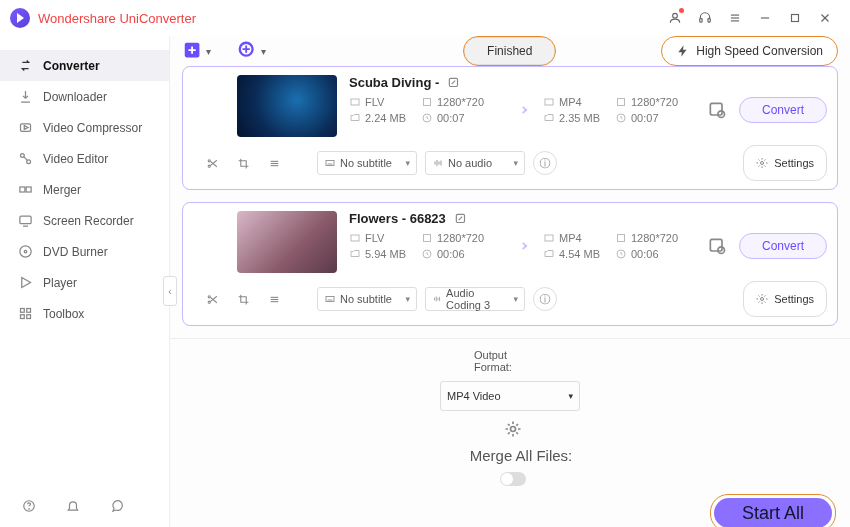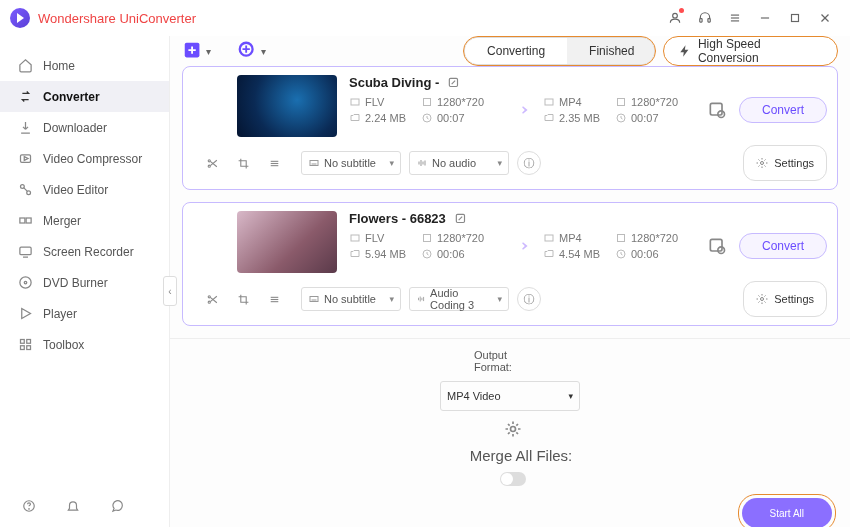--- a/index.html
+++ b/index.html
@@ -53,35 +53,35 @@
 .gear-cell { grid-row: 1 / span 2; grid-column: 6; display: flex; align-items: center; justify-content: center; }
 .gear-cell svg { width: 20px; height: 20px; color: #888; cursor: pointer; }
 .convert-cell { grid-row: 1 / span 2; grid-column: 7; display: flex; align-items: center; justify-content: flex-end; }
 .convert-btn { border: 1px solid #c7baff; background: #f7f4ff; color: #6b4dff; border-radius: 13px; height: 26px; padding: 0 22px; font-size: 12px; cursor: pointer; }
 .card-row2 { display: flex; align-items: center; gap: 8px; margin-top: 8px; }
 .mini-icons { display: flex; gap: 18px; width: 100px; justify-content: center; color: #888; }
 .mini-icons svg { width: 13px; height: 13px; cursor: pointer; }
 .dd { border: 1px solid #ddd; background: #fff; border-radius: 3px; height: 24px; display: flex; align-items: center; padding: 0 6px; font-size: 11px; color: #555; cursor: pointer; gap: 4px; }
 .dd svg.pre { width: 12px; height: 12px; color: #999; }
 .dd .car { margin-left: auto; font-size: 9px; color: #888; }
-.dd.sub { width: 100px; }
+.dd.sub { width: 100px; margin-left: 16px; }
 .dd.aud { width: 100px; }
 .round-btn { width: 24px; height: 24px; border: 1px solid #ddd; border-radius: 12px; display: flex; align-items: center; justify-content: center; cursor: pointer; color: #888; font-size: 11px; }
 .settings-chip { margin-left: auto; border: 1px solid #ddd; border-radius: 12px; height: 36px; padding: 0 12px; display: flex; align-items: center; gap: 6px; font-size: 11px; cursor: pointer; }
 .settings-chip svg { width: 12px; height: 12px; color: #888; }
 
 .footer { margin-top: auto; border-top: 1px solid #eee; padding: 10px 14px 12px; display: flex; align-items: center; flex-wrap: wrap; row-gap: 8px; flex-direction: column; }
 .f-label { font-size: 11px; color: #555; width: 72px; }
 .f-dd { border: 1px solid #ddd; height: 30px; border-radius: 3px; display: flex; align-items: center; padding: 0 6px; font-size: 11px; width: 140px; cursor: pointer; }
 .f-icon { width: 20px; height: 20px; display: flex; align-items: center; justify-content: center; margin-left: 6px; color: #888; cursor: pointer; }
 .merge-label { font-size: 15px; color: #555; margin-left: 22px; }
 .toggle { width: 26px; height: 14px; border-radius: 7px; background: #ddd; position: relative; margin-left: 6px; cursor: pointer; }
 .toggle .knob { position: absolute; left: 1px; top: 1px; width: 12px; height: 12px; background: #fff; border-radius: 50%; }
 .start-wrap { margin-left: auto; border: 1.5px solid #e68a2e; border-radius: 18px; padding: 3px; }
-.start-btn { background: #8b6fff; color: #ffffff; border: none; border-radius: 15px; height: 30px; padding: 0 28px; font-size: 10px; cursor: pointer; }
+.start-btn { background: #8b6fff; color: #0f172a; border: none; border-radius: 15px; height: 30px; padding: 0 28px; font-size: 18px; cursor: pointer; }
 .footer-row2 { width: 100%; display: flex; align-items: center; }
 </style>
 </head>
 <body>
 
 <div class="titlebar">
   <div class="logo"></div>
   <div class="app-title">Wondershare UniConverter</div>
   <div class="titlebar-spacer"></div>
   <div class="tb-icon">
@@ -118,26 +118,20 @@
   <div class="tb-icon">
       <svg viewBox="0 0 24 24" stroke="currentColor" stroke-width="2">
         <line x1="6" y1="6" x2="18" y2="18"></line>
         <line x1="6" y1="18" x2="18" y2="6"></line>
       </svg>
     </div>
 </div>
 
 <div class="body">
   <div class="sidebar">
-    <div class="side-item">
-        <svg viewBox="0 0 24 24" fill="none" stroke="currentColor" stroke-width="2">
-          <path d="M3 11l9-8 9 8v9a2 2 0 01-2 2H5a2 2 0 01-2-2z"></path>
-        </svg>
-        <span>Home</span>
-      </div>
     <div class="side-item active">
         <svg viewBox="0 0 24 24" fill="none" stroke="currentColor" stroke-width="2">
           <path d="M7 7h10l-3-3M17 17H7l3 3"></path>
         </svg>
         <span>Converter</span>
       </div>
     <div class="side-item">
         <svg viewBox="0 0 24 24" fill="none" stroke="currentColor" stroke-width="2">
           <path d="M12 3v12m0 0l-4-4m4 4l4-4M5 21h14"></path>
         </svg>
@@ -226,21 +220,20 @@
           <span class="caret">▾</span>
         </div>
       <div class="tool-btn" style="margin-left:18px">
           <svg viewBox="0 0 24 24" fill="none" stroke="#6b4dff" stroke-width="2.5">
             <circle cx="10" cy="10" r="7"></circle>
             <path d="M10 6v8M6 10h8" stroke-width="2"></path>
           </svg>
           <span class="caret">▾</span>
         </div>
       <div class="seg outlined">
-        <div class="s">Converting</div>
         <div class="s finished">Finished</div>
       </div>
       <div class="hs-chip">
           <svg viewBox="0 0 24 24" fill="currentColor">
             <path d="M13 2L4 14h6l-1 8 9-12h-6z"></path>
           </svg>
           <span>High Speed Conversion</span>
         </div>
     </div>
 

